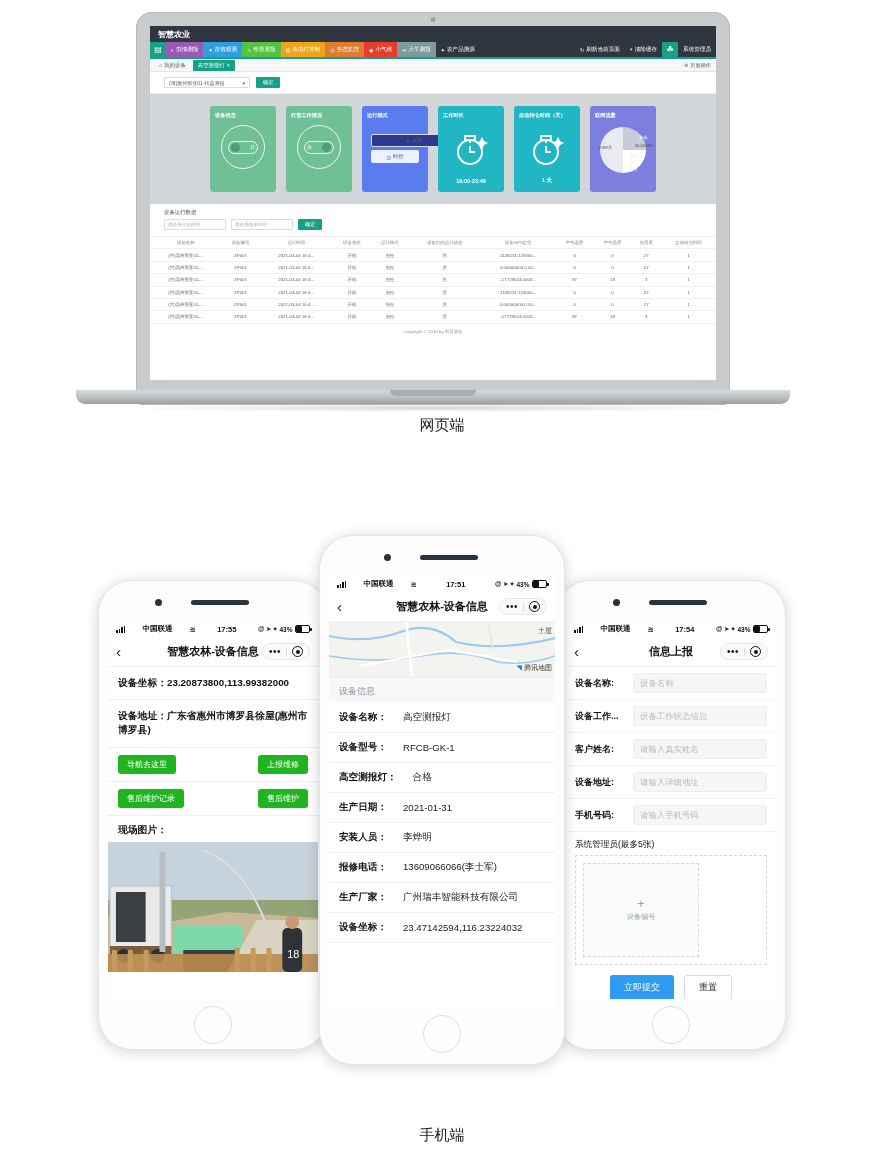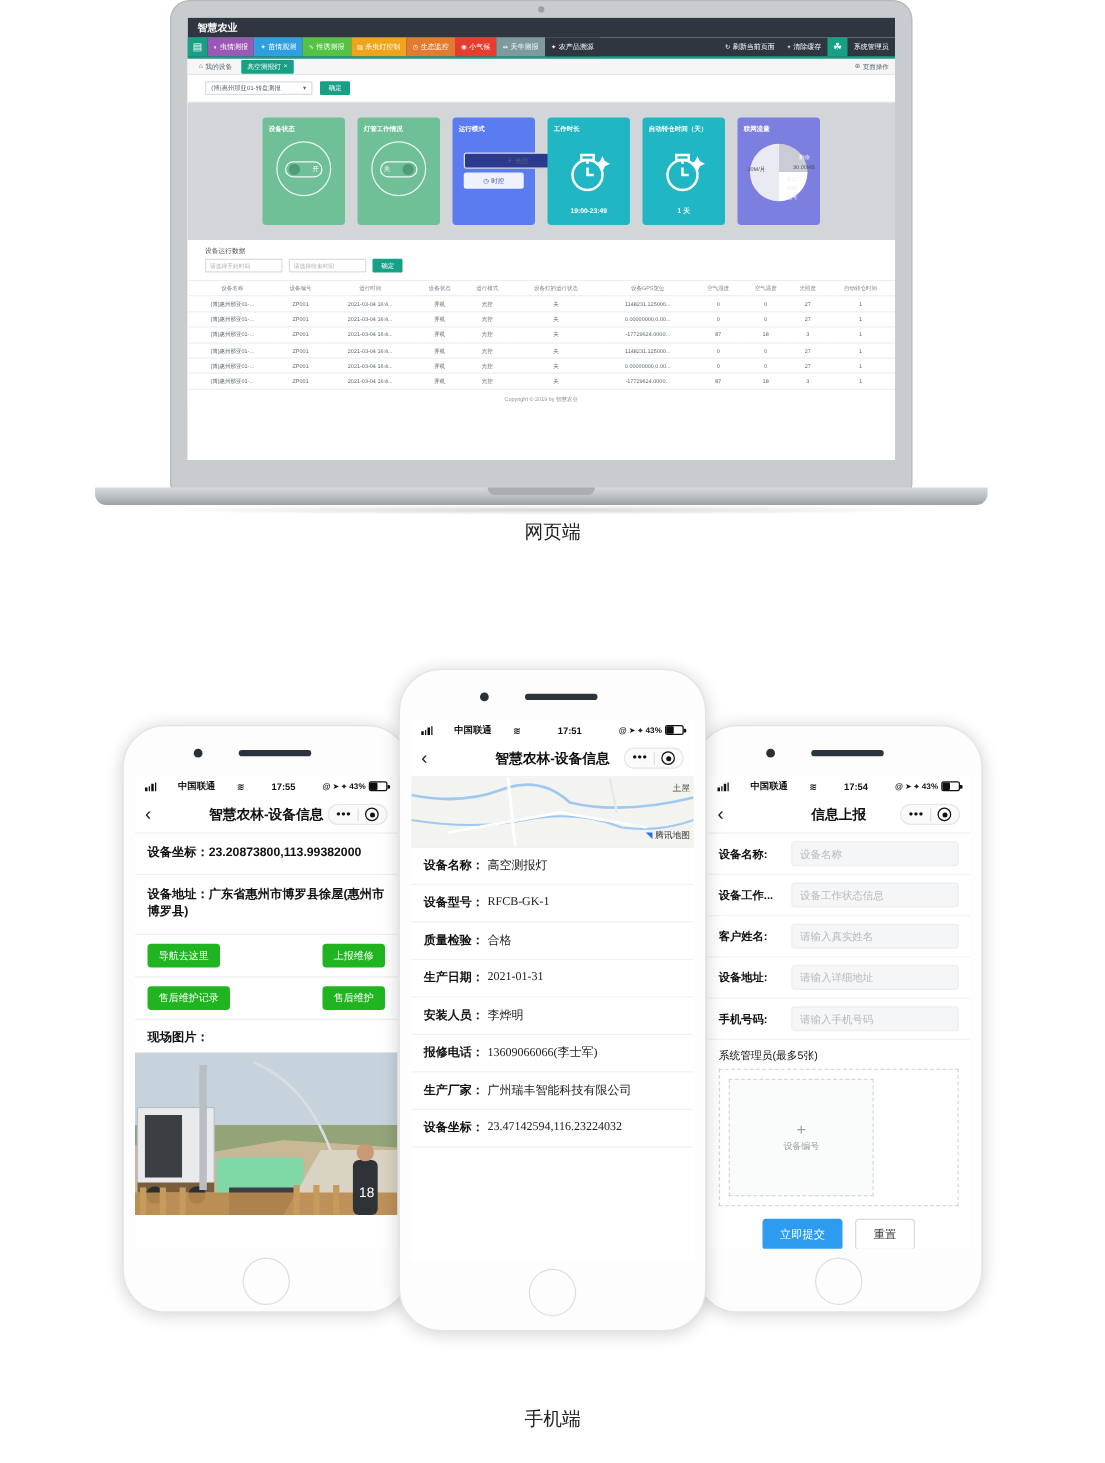--- a/index.html
+++ b/index.html
@@ -6,21 +6,21 @@
   body {
     width: 884px; height: 1170px;
     background: #ffffff;
     font-family: "Liberation Sans", "DejaVu Sans", sans-serif;
     position: relative; overflow: hidden;
   }
 
   
   .laptop-wrap { position: absolute; left: 0; top: 0; width: 884px; height: 480px; }
   .laptop-body {
-    position: absolute; left: 136px; top: 0;
+    position: absolute; left: 136px; top: 12px;
     width: 594px; height: 393px;
     background: #c8ccce;
     border-radius: 16px 16px 6px 6px;
     box-shadow: inset 0 0 0 1px #b6babd;
   }
   .laptop-bezel-top {
     position: absolute; left: 50%; top: 5px; transform: translateX(-50%);
     width: 5px; height: 5px; border-radius: 50%; background: #9aa0a3;
   }
   .laptop-screen {
@@ -209,22 +209,22 @@
   
   .map {
     height: 56px; background: #f3f3f0; position: relative; overflow: hidden;
     border-bottom: 1px solid #eee;
   }
   .map-label { position: absolute; right: 3px; top: 4px; font-size: 7px; color: #4a4a4a; }
   .map-brand { position: absolute; right: 3px; bottom: 4px; font-size: 7px; color: #333; display:flex; align-items:center; gap:2px;}
 
   .sec-head { padding: 7px 10px 5px; font-size: 9px; color: #8a8f94; background:#f7f8f9;}
   .info-row {
-    display: flex; align-items: flex-start; gap: 3px; padding: 8px 10px;
-    border-bottom: 1px solid #f0f1f2; font-size: 9.6px; color: #111; font-family: Liberation Serif, serif;
+    display: flex; align-items: center; gap: 16px; padding: 8px 10px;
+    border-bottom: 1px solid #f0f1f2; font-size: 9.6px; color: #111;
   }
   .info-row .k { font-weight: bold; white-space: nowrap; }
   .info-row .v { color: #222; }
 
   
   .lp-row { padding: 9px 10px; font-size: 9.8px; color: #111; font-weight: bold; line-height: 1.45; }
   .lp-div { height: 1px; background: #efefef; margin: 0 0; }
   .btn-row { display: flex; justify-content: space-between; padding: 7px 10px; }
   .gbtn {
     background: #20b520; color: #fff; font-size: 8px; border-radius: 3px;
@@ -661,31 +661,32 @@
         <path d="M78 0 L84 56" stroke="#ffffff" stroke-width="2.6" fill="none"></path>
         <path d="M30 44 L120 28 L190 40" stroke="#ffffff" stroke-width="2.2" fill="none"></path>
         <path d="M160 0 L166 28" stroke="#e8e8e4" stroke-width="2" fill="none"></path>
       </svg>
       <span class="map-label">土屋</span>
       <span class="map-brand">
         <span style="color:#2d6fd8">◥</span>
         <span>腾讯地图</span>
       </span>
     </div>
+    <div class="sec-head">设备信息</div>
     <div id="pc-rows">
         <div class="info-row">
           <span class="k">设备名称：</span>
           <span class="v">高空测报灯</span>
         </div>
         <div class="info-row">
           <span class="k">设备型号：</span>
           <span class="v">RFCB-GK-1</span>
         </div>
         <div class="info-row">
-          <span class="k">质量检验：</span>
+          <span class="k">高空测报灯：</span>
           <span class="v">合格</span>
         </div>
         <div class="info-row">
           <span class="k">生产日期：</span>
           <span class="v">2021-01-31</span>
         </div>
         <div class="info-row">
           <span class="k">安装人员：</span>
           <span class="v">李烨明</span>
         </div>

